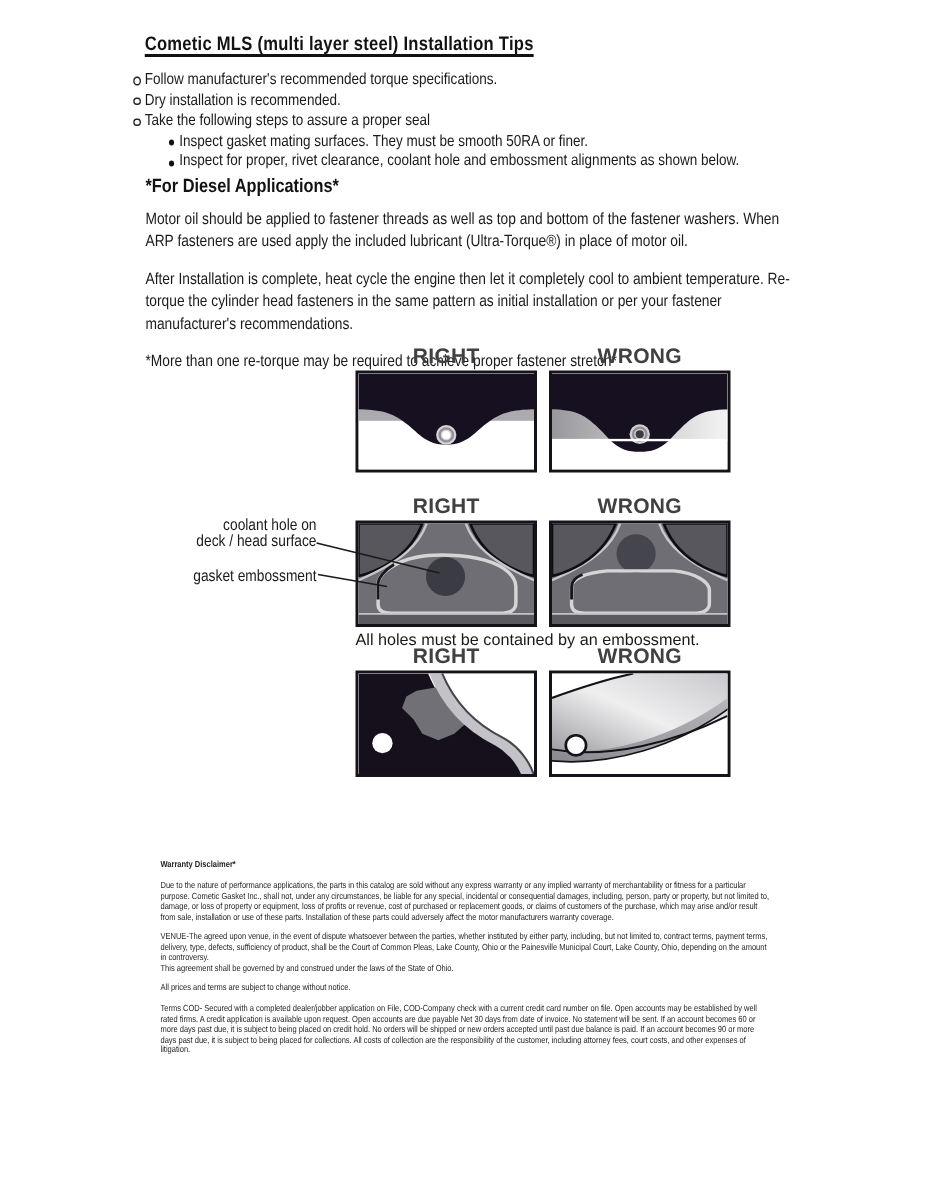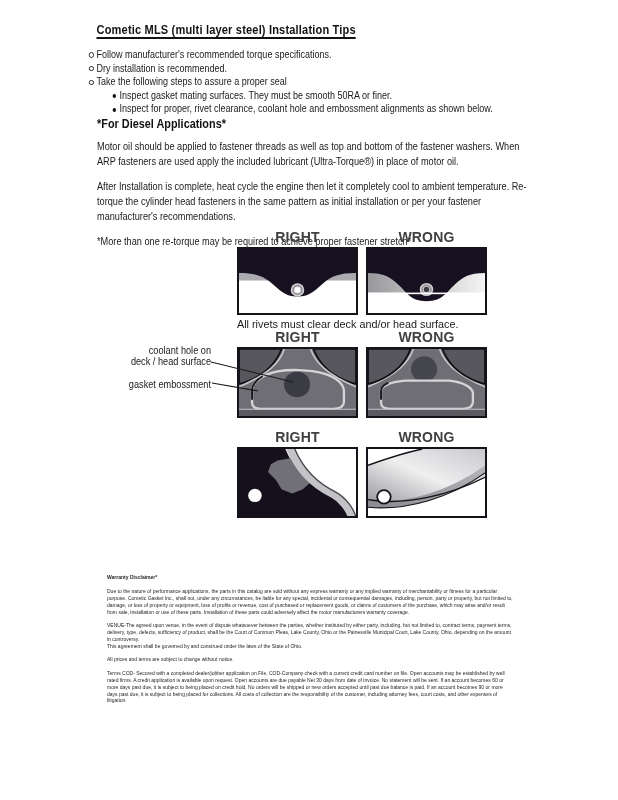--- a/index.html
+++ b/index.html
@@ -118,21 +118,20 @@
           <path d="M0,0 H121 V25.5 C104,25.5 98,30 89.5,38 C81,46 77,55.5 60.5,55.5 C44,55.5 40,46 31.5,38 C23,30 17,25.5 0,25.5 Z" fill="#171020"></path>
           <g>
             <circle cx="60.5" cy="43" r="7" fill="#cfcfd1"></circle>
             <circle cx="60.5" cy="43" r="4.6" fill="none" stroke="#8f8f95" stroke-width="1.6"></circle>
             <circle cx="60.5" cy="43" r="2.8" fill="#3a3a40"></circle>
           </g>
           <rect x="0" y="46.3" width="121" height="1.7" fill="#ffffff"></rect>
         </svg>
       </div>
     </div>
-    <div class="diag-caption">All rivets must clear deck and/or head surface.</div>
   </div>
 
   <div class="diag-row" style="top:329px;">
     <div class="diag-labels">
       <span>RIGHT</span>
       <span>WRONG</span>
     </div>
     <div class="diag-boxes">
       <div class="diag-box h71">
         <svg viewBox="0 0 121 70" preserveAspectRatio="none">
@@ -158,20 +157,21 @@
           <path d="M74,0 C79,14 90,26 121,39.5" fill="none" stroke="#c7c7cb" stroke-width="1.6"></path>
           <path d="M0,0 H44 C39,13 29,24 16,30.5 C11,33 5,35.5 0,36.5 Z" fill="none" stroke="#0e0e12" stroke-width="1.8"></path>
           <path d="M121,0 H77 C82,13 92,24 105,30.5 C110,33 116,35.5 121,36.5 Z" fill="none" stroke="#0e0e12" stroke-width="1.8"></path>
           <path d="M13.5,56.5 V44 C13.5,39 22,34.5 38,33 H84 C99,34.5 108.5,40.5 108.5,46.5 V55.5 C108.5,60.5 104.5,62.5 97.5,62.5 H22.5 C16.5,62.5 13.5,60.5 13.5,56.5 Z" fill="none" stroke="#d5d5d7" stroke-width="2.4"></path>
           <path d="M13.5,53 V44 C13.5,41 16,37.5 21,35.5" fill="none" stroke="#17171c" stroke-width="2"></path>
           <rect x="0" y="63.5" width="121" height="6.5" fill="#5a5a60"></rect>
           <line x1="0" y1="63" x2="121" y2="63" stroke="#c2c2c6" stroke-width="1.2"></line>
         </svg>
       </div>
     </div>
+    <div class="diag-caption">All holes must be contained by an embossment.</div>
   </div>
 
   <div class="annotations">
     <div class="prewrap">coolant hole on
 deck / head surface</div>
     <div class="ann-gap">gasket embossment</div>
   </div>
   <svg class="leader-lines" viewBox="0 0 100 45">
     <line x1="6" y1="10" x2="88" y2="30" stroke="#1a1a1a" stroke-width="1.1"></line>
     <line x1="7" y1="31" x2="53" y2="39" stroke="#1a1a1a" stroke-width="1.1"></line>

